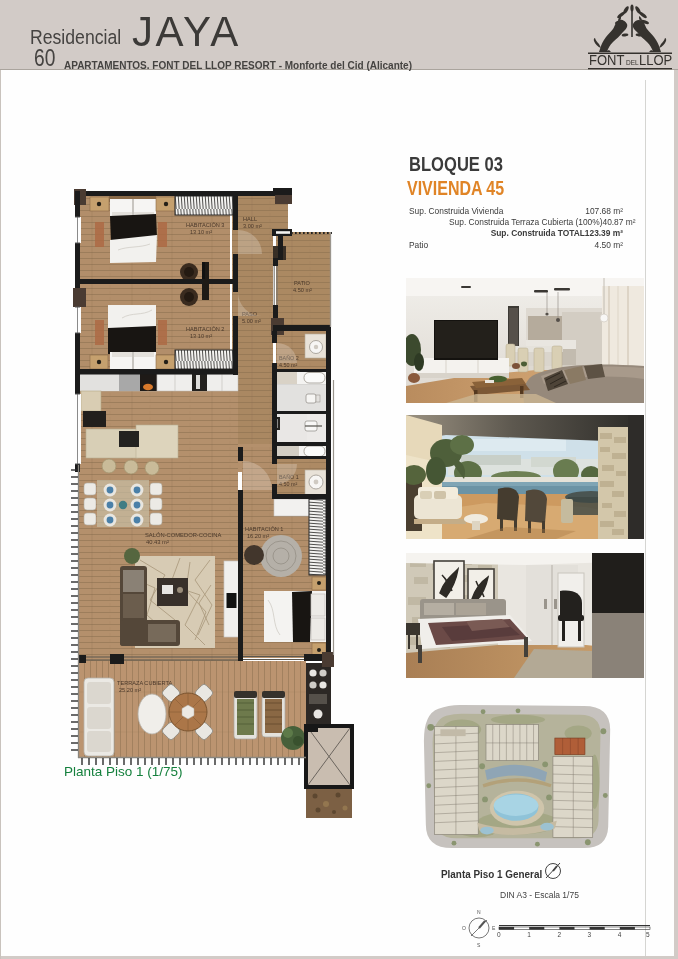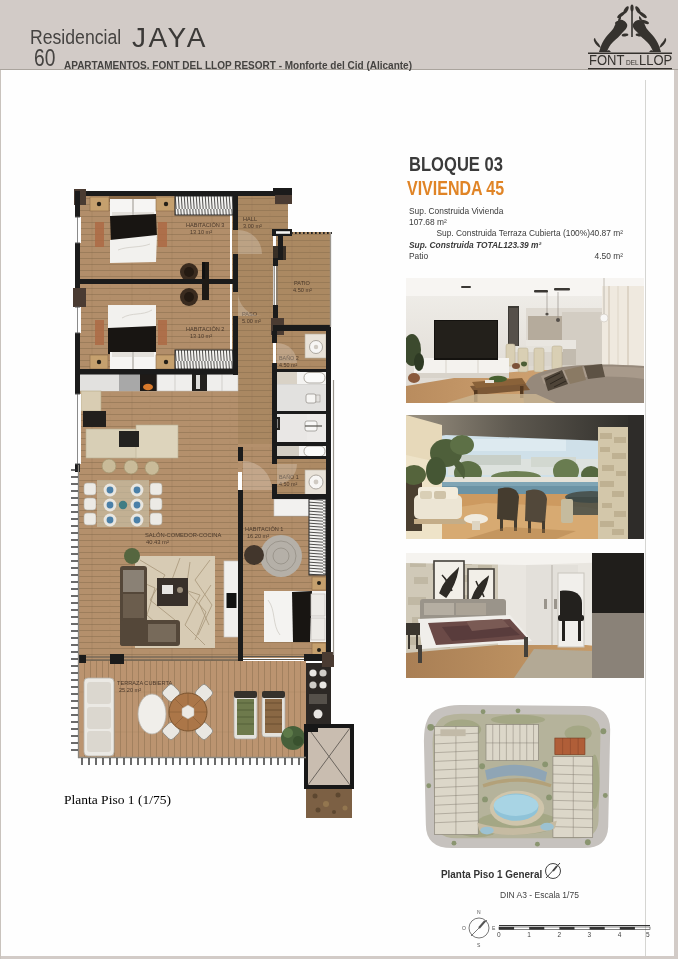--- a/index.html
+++ b/index.html
@@ -13,21 +13,21 @@
 <div class="abs" style="left:674px;top:0;width:4px;height:959px;background:#d2cbc7;"></div>
 <div class="abs" style="left:0;top:956px;width:678px;height:3px;background:#d2cbc7;"></div>
 <div class="abs" style="left:0;top:0;width:1px;height:959px;background:#c9c3bd;"></div>
 
 <div class="abs" style="left:645px;top:80px;width:1px;height:876px;background:#d5d5d2;"></div>
 
 <div class="abs" style="left:0;top:0;width:678px;height:69px;background:#d2cbc7;border-bottom:1px solid #aaa49d;"></div>
 
 <div class="abs" style="left:30px;top:25px;font-size:20.5px;color:#454341;transform:scaleX(0.86);transform-origin:0 0;">Residencial</div>
 
-<div class="abs" style="left:132px;top:22px;font-size:28px;letter-spacing:2.5px;color:#3c3a38;">JAYA</div>
+<div class="abs" style="left:132px;top:8px;font-size:42px;letter-spacing:2.5px;color:#3c3a38;">JAYA</div>
 
 <div class="abs" style="left:34px;top:44px;font-size:24px;color:#454341;transform:scaleX(0.80);transform-origin:0 0;">60</div>
 <div class="abs" style="left:64px;top:60px;font-size:10px;color:#454341;font-weight:bold;">APARTAMENTOS. FONT DEL LLOP RESORT - Monforte del Cid (Alicante)</div>
 
 <svg class="abs" style="left:585px;top:3px;" width="90" height="68" viewBox="0 0 90 68">
   <g fill="#35322e" stroke="none">
 
     <g>
       <rect x="46.2" y="6" width="1.6" height="28"></rect>
       <ellipse cx="41" cy="7" rx="1.8" ry="4.2" transform="rotate(30 41 7)"></ellipse>
@@ -59,39 +59,39 @@
   <text x="41" y="61.5" font-size="6.5" fill="#35322e" font-family="'Liberation Sans',sans-serif">DEL</text>
   <text x="54" y="62.5" font-size="14" fill="#35322e" font-family="'Liberation Sans',sans-serif" transform="scale(0.93,1)" style="transform-origin:54px 62px;">LLOP</text>
   <rect x="3" y="65" width="84" height="1.3" fill="#35322e"></rect>
 </svg>
 
 <div class="abs" style="left:409px;top:153px;font-size:19.5px;font-weight:bold;color:#3b3b3b;transform:scaleX(0.85);transform-origin:0 0;">BLOQUE 03</div>
 
 <div class="abs" style="left:407px;top:177px;font-size:19.5px;font-weight:bold;color:#e08426;transform:scaleX(0.82);transform-origin:0 0;">VIVIENDA 45</div>
 
 <div class="abs" style="left:409px;top:205.5px;width:214px;font-size:8.4px;color:#3b3b3b;line-height:11.4px;white-space:nowrap;">
-  <div style="display:flex;justify-content:space-between;flex-direction:column;">
+  <div style="display:flex;justify-content:space-between;">
       <span>Sup. Construida Vivienda</span>
       <span>107.68 m²</span>
     </div>
-  <div style="display:flex;justify-content:flex-end;margin-left:40px;">
+  <div style="display:flex;justify-content:space-between;margin-left:40px;">
       <span>Sup. Construida Terraza Cubierta (100%)</span>
       <span>40.87 m²</span>
     </div>
-  <div style="display:flex;justify-content:flex-start;font-weight:bold;font-style:italic;">
+  <div style="display:flex;justify-content:flex-end;font-weight:bold;">
       <span>Sup. Construida TOTAL</span>
       <span>123.39 m²</span>
     </div>
   <div style="display:flex;justify-content:space-between;">
       <span>Patio</span>
       <span>4.50 m²</span>
     </div>
 </div>
 
-<div class="abs" style="left:64px;top:792px;font-size:13.5px;color:#000000;font-family:Liberation Serif, serif;">Planta Piso 1 (1/75)</div>
+<div class="abs" style="left:64px;top:764px;font-size:13.5px;color:#15803d;">Planta Piso 1 (1/75)</div>
 
 <div class="abs" style="left:441px;top:868px;font-size:11.5px;color:#333;font-weight:bold;transform:scaleX(0.86);transform-origin:0 0;">Planta Piso 1 General</div>
 
 <svg class="abs" style="left:540px;top:857px;" width="26" height="26" viewBox="0 0 26 26">
   <circle cx="13" cy="14" r="7.5" fill="none" stroke="#444" stroke-width="1"></circle>
   <line x1="6" y1="21" x2="20" y2="6" stroke="#444" stroke-width="1"></line>
   <line x1="13" y1="14" x2="17" y2="9" stroke="#444" stroke-width="2"></line>
 </svg>
 
 <svg class="abs" style="left:462px;top:908px;" width="34" height="40" viewBox="0 0 34 40">

